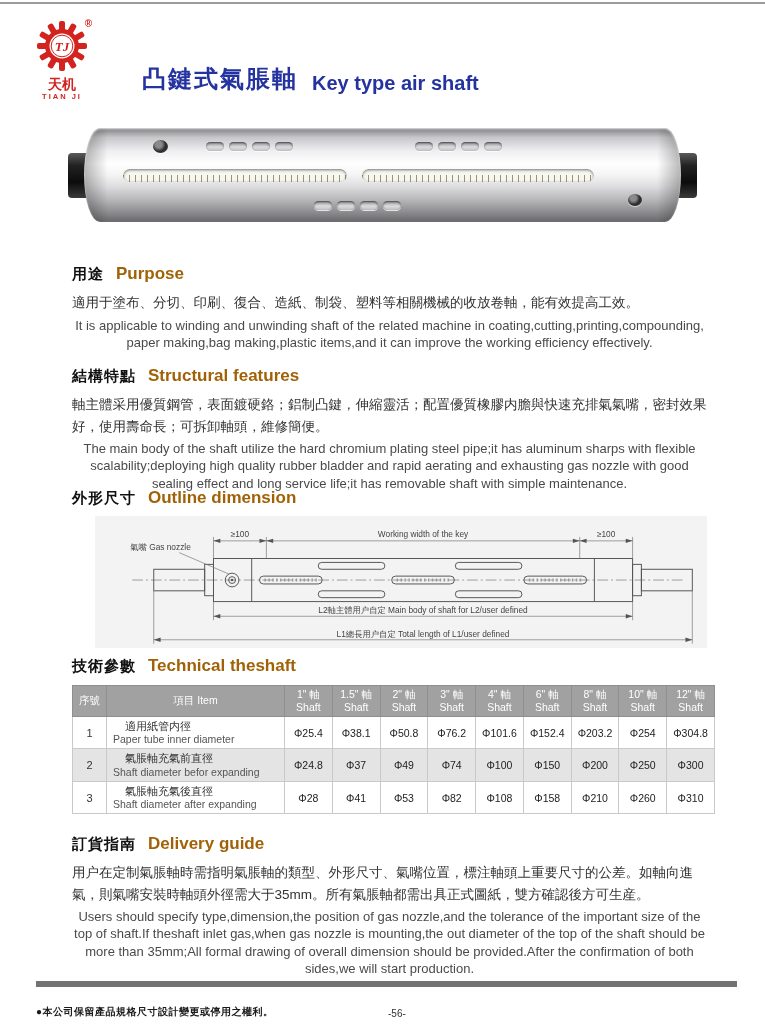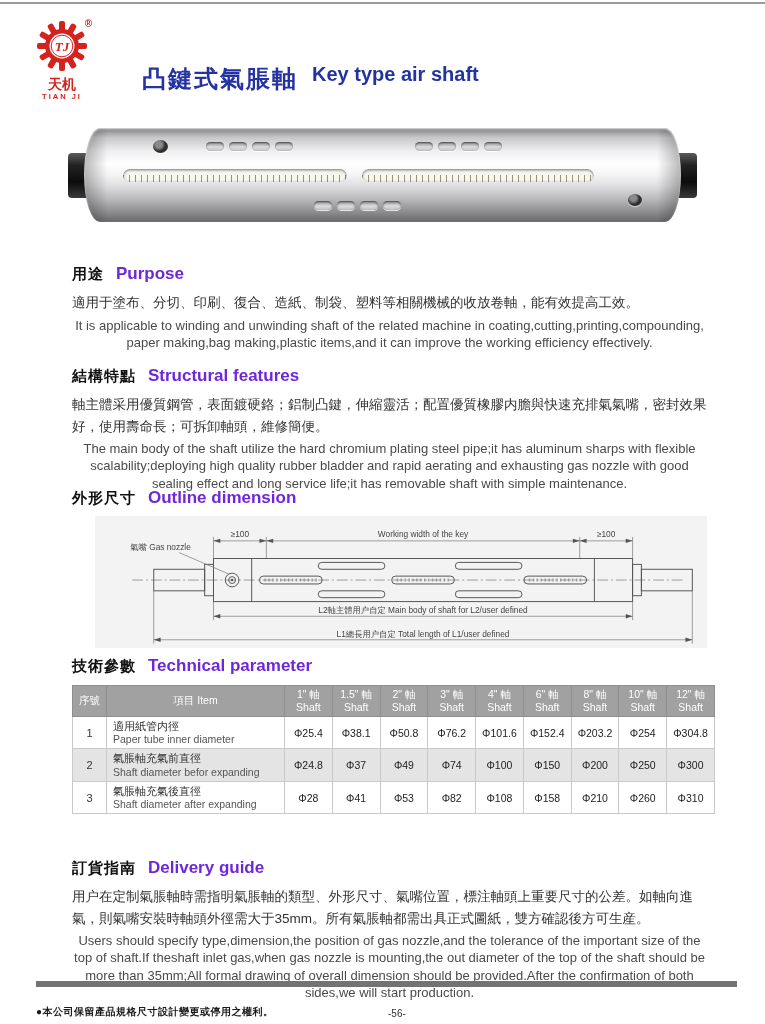--- a/index.html
+++ b/index.html
@@ -7,21 +7,21 @@
   body { font-family:"Liberation Sans", sans-serif; color:#333; }
   .page { position:relative; width:765px; height:1024px; margin:0 auto; background:#fff; overflow:hidden; }
   .topline { position:absolute; top:2px; left:0; width:100%; height:2px; background:#9c9c9c; }
 
   
   .header { position:absolute; top:20px; left:30px; display:flex; align-items:flex-end; }
   .logo { position:relative; width:64px; text-align:center; }
   .logo .reg { position:absolute; top:-2px; right:2px; color:#d2231f; font-size:10px; font-weight:bold; }
   .logo-cn { color:#d2231f; font-size:14px; font-weight:bold; line-height:1.1; margin-top:1px; }
   .logo-en { color:#d2231f; font-size:7.5px; font-weight:bold; letter-spacing:2px; }
-  .titles { display:flex; align-items:flex-start; margin-left:48px; padding-bottom:6px; }
+  .titles { display:flex; align-items:flex-end; margin-left:48px; padding-bottom:6px; }
   .title-cn { color:#2433a0; font-size:24px; font-weight:bold; letter-spacing:2px; }
   .title-en { color:#2433a0; font-size:20px; font-weight:bold; margin-left:14px; }
 
   
   .photo { position:absolute; top:122px; left:60px; width:645px; height:106px; }
   .cap { position:absolute; top:31px; width:30px; height:45px; border-radius:4px;
          background:linear-gradient(180deg,#5a5a5a,#222 28%,#0c0c0c 65%,#3a3a3a); }
   .cap-left { left:8px; } .cap-right { right:8px; }
   .shaft-body { position:absolute; left:24px; right:24px; top:6px; height:94px;
     border-radius:16px / 47px;
@@ -46,49 +46,49 @@
     background:linear-gradient(180deg,#8f8f92,#dcdcde 55%,#c2c2c4);
     box-shadow: inset 0 1px 2px rgba(0,0,0,.5), 0 1px 0 rgba(255,255,255,.75); }
   .keys-top-left { left:20.5%; top:15%; }
   .keys-top-right { left:55.5%; top:15%; }
   .keys-bottom { left:38.5%; bottom:13%; }
 
   
   .sec { position:absolute; left:72px; right:58px; }
   .sec-head { display:flex; align-items:baseline; gap:12px; margin-bottom:8px; }
   .h-cn { font-size:15px; font-weight:bold; color:#111; letter-spacing:1px; }
-  .h-en { font-size:17px; font-weight:bold; color:#6d28d9; }
+  .h-en { font-size:17px; font-weight:bold; color:#a16207; }
   p.cn { font-size:13.5px; color:#333; line-height:1.6; margin-bottom:3px; }
   p.en { font-size:13px; color:#4a4a4a; line-height:1.33;text-align:center; }
 
   #sec-purpose  { top:264px; }
   #sec-features { top:366px; }
   #sec-outline  { top:488px; }
   #sec-params   { top:656px; }
-  #sec-delivery { top:834px;margin-top:24px; }
+  #sec-delivery { top:834px; }
 
   
   .diagram-box { margin-top:8px; margin-left:23px; height:132px; background:#f3f3f3; }
   .diagram-box svg { display:block; width:100%; height:132px; }
   .dline { stroke:#555; stroke-width:1; fill:none; }
   .dthin { stroke:#777; stroke-width:0.7; fill:none; }
   .dtext { fill:#444; font-size:8.5px; font-family:"Liberation Sans",sans-serif; }
   .darrow { fill:#555; }
 
   
   table.params { border-collapse:collapse; width:643px; margin-top:9px; table-layout:fixed; }
   table.params th, table.params td { border:1px solid #c9c9c9; }
   table.params thead th { background:#a1a1a1; color:#fff; font-weight:normal;
     font-size:10.5px; line-height:1.25; height:31px; border-color:#8f8f8f; text-align:center; }
   table.params thead th span { display:block; }
   th.col-no { width:34px; font-size:11px; }
   th.col-item { width:178px;margin-top:41px; }
   td.no { text-align:center; font-size:11px; color:#333; }
   td.item { padding:2px 6px; }
-  td.item .icn { display:block; font-size:11px; color:#333; line-height:1.3; }
+  td.item .icn { display:block; font-size:11px; color:#333; line-height:1.3;margin-left:12px; }
   td.item .ien { display:block; font-size:10.5px; color:#555; line-height:1.25; }
   td.val { text-align:center; font-size:10.5px; color:#222; }
   table.params tbody tr { height:30px; background:#fff; }
   table.params tbody tr.alt { background:#e4e4e4; }
 
   
   .footer { position:absolute; top:981px; left:36px; right:28px; border-top:6px solid #737373; padding-top:18px; }
   .fnote-cn { font-size:10px; font-weight:bold; color:#1a1a1a; letter-spacing:0.5px; }
   .fnote-en { font-size:8.5px; color:#555; margin-top:8px; padding-left:8px; }
   .pageno { position:absolute; left:352px; top:21px; font-size:10px; color:#333; }
@@ -243,21 +243,21 @@
         <polygon class="darrow" points="60,125 67,122.8 67,127.2"></polygon>
         <polygon class="darrow" points="610,125 603,122.8 603,127.2"></polygon>
         <text class="dtext" x="335" y="122" text-anchor="middle">L1總長用户自定  Total length of L1/user defined</text>
       </svg>
     </div>
   </div>
 
   <div class="sec" id="sec-params">
     <div class="sec-head">
       <span class="h-cn">技術參數</span>
-      <span class="h-en">Technical parameter</span>
+      <span class="h-en">Technical theshaft</span>
     </div>
     <table class="params">
       <thead>
         <tr>
           <th class="col-no">序號</th>
           <th class="col-item">項目 Item</th>
           <th>
               <span>1" 軸</span>
               <span>Shaft</span>
             </th>

